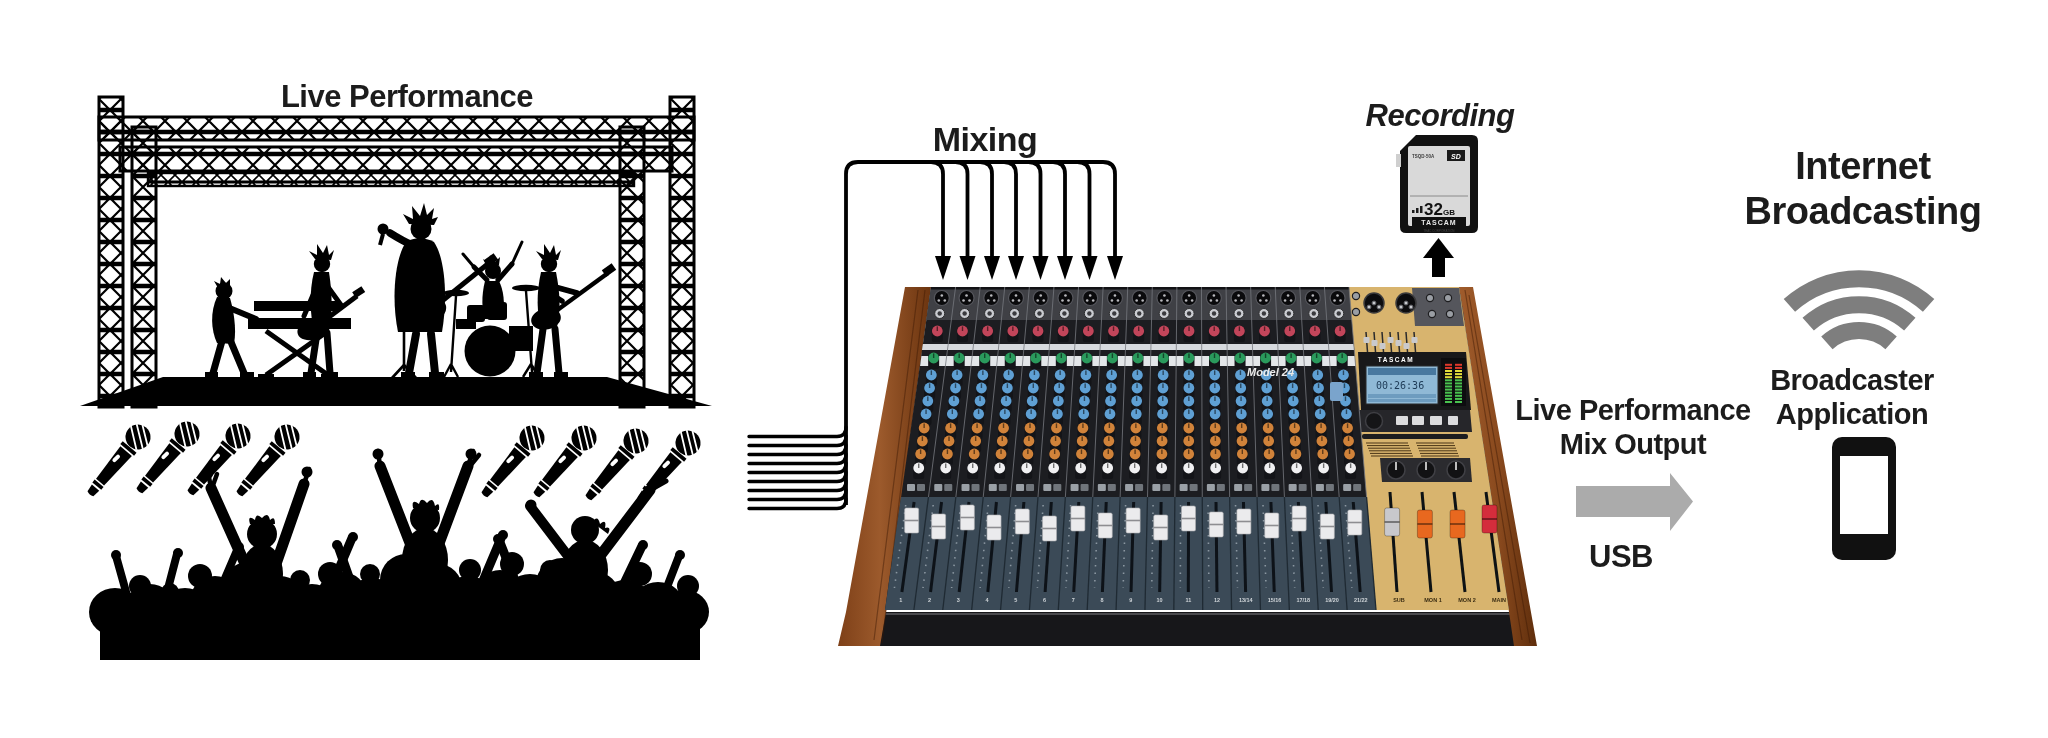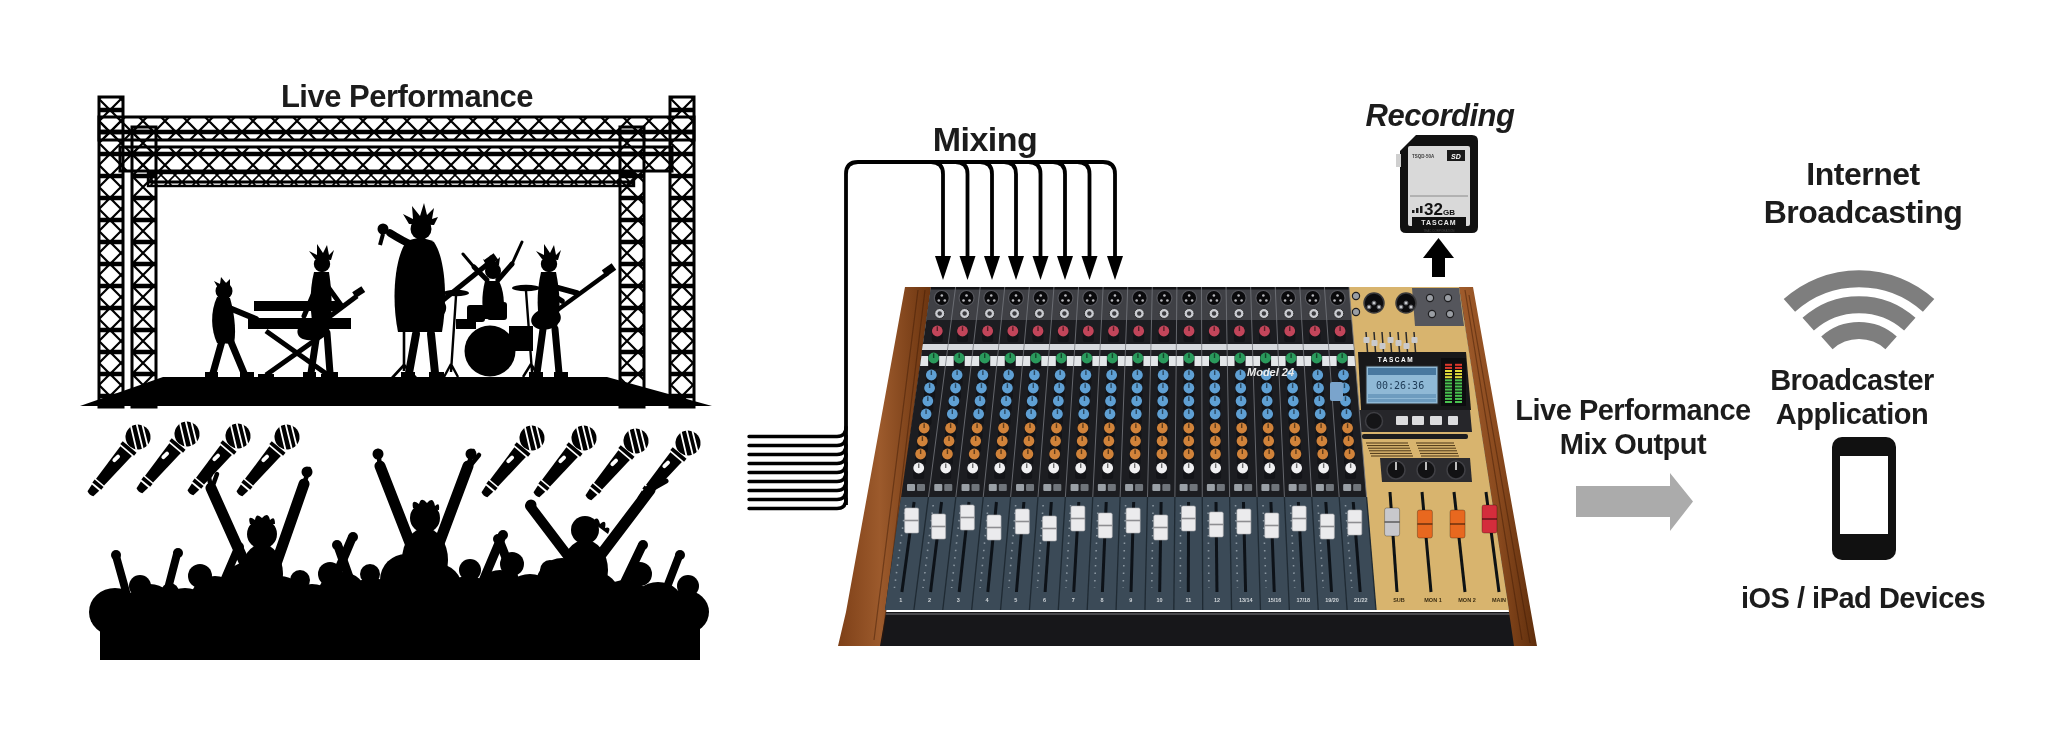--- a/index.html
+++ b/index.html
@@ -1305,21 +1305,21 @@
 
   <g>
     <rect x="1832" y="437" width="64" height="123" rx="10" fill="#111"></rect>
     <rect x="1840" y="456" width="48" height="78" fill="#fff"></rect>
   </g>
 </svg>
 
 <div class="lbl" style="left:247px;top:79px;width:320px;font-size:31px;">Live Performance</div>
 <div class="lbl" style="left:885px;top:119px;width:200px;font-size:34px;">Mixing</div>
 <div class="lbl" style="left:1340px;top:98px;width:200px;font-size:31px;font-style:italic;">Recording</div>
-<div class="lbl" style="left:1713px;top:156px;width:300px;font-size:32px;">Internet
+<div class="lbl" style="left:1713px;top:144px;width:300px;font-size:38px;">Internet
 Broadcasting</div>
 <div class="lbl" style="left:1702px;top:363px;width:300px;font-size:29px;">Broadcaster
 Application</div>
-<div class="lbl" style="left:1713px;top:581px;width:300px;font-size:29px;">iOS / iPad Devices</div>
 <div class="lbl" style="left:1483px;top:393px;width:300px;font-size:29px;">Live Performance
 Mix Output</div>
+<div class="lbl" style="left:1521px;top:539px;width:200px;font-size:31px;">USB</div>
 
 </div>
 
 </body></html>

